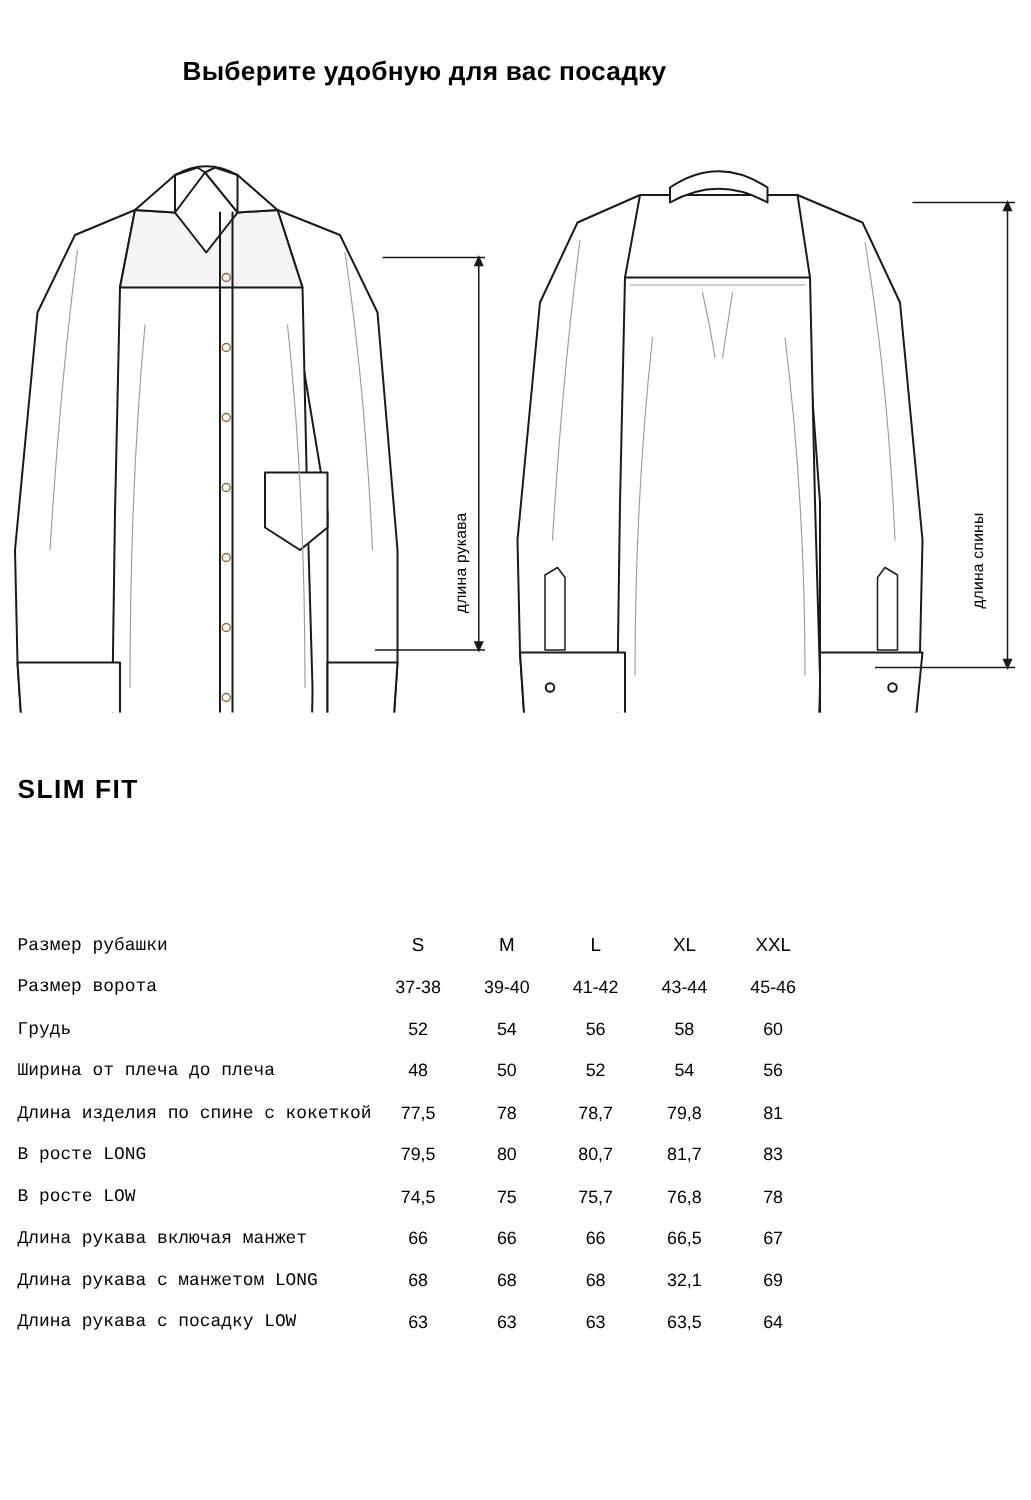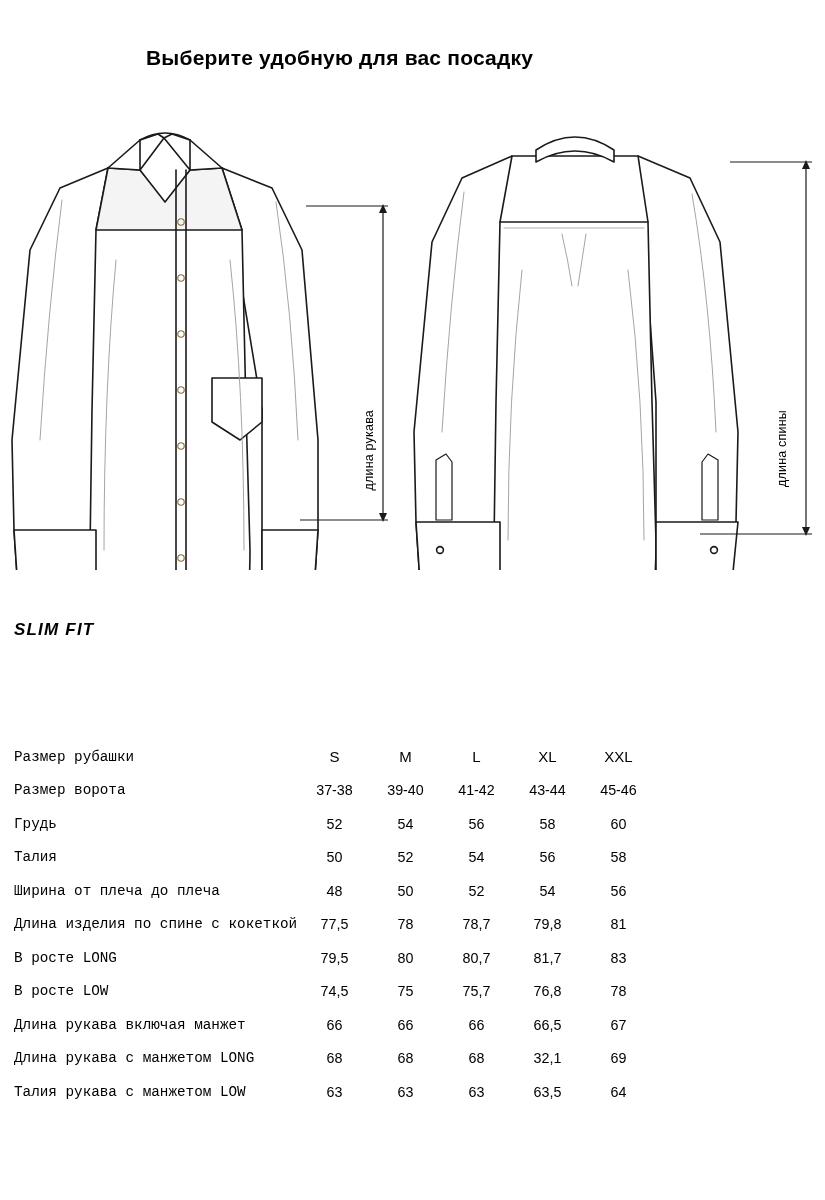--- a/index.html
+++ b/index.html
@@ -51,24 +51,23 @@
     top: 300px;
   }
   .vlabel.back {
     left: 775px;
     top: 300px;
   }
   .fit-name {
     position: absolute;
     top: 620px;
     left: 14px;
-    font-size: 17px;
+    font-size: 21px;
     font-weight: bold;
     letter-spacing: 1.2px;
-    font-style: italic;
   }
   .fit-sub {
     position: absolute;
     top: 662px;
     left: 14px;
     font-size: 15.5px;
   }
   table.sizes {
     position: absolute;
     top: 740px;
@@ -230,28 +229,20 @@
       </tr>
       <tr>
         <td class="rowhead">Грудь</td>
         <td class="col">52</td>
         <td class="col">54</td>
         <td class="col">56</td>
         <td class="col">58</td>
         <td class="col">60</td>
       </tr>
       <tr>
-        <td class="rowhead">Талия</td>
-        <td class="col">50</td>
-        <td class="col">52</td>
-        <td class="col">54</td>
-        <td class="col">56</td>
-        <td class="col">58</td>
-      </tr>
-      <tr>
         <td class="rowhead">Ширина от плеча до плеча</td>
         <td class="col">48</td>
         <td class="col">50</td>
         <td class="col">52</td>
         <td class="col">54</td>
         <td class="col">56</td>
       </tr>
       <tr>
         <td class="rowhead">Длина изделия по спине с кокеткой</td>
         <td class="col">77,5</td>
@@ -286,21 +277,21 @@
       </tr>
       <tr>
         <td class="rowhead">Длина рукава с манжетом LONG</td>
         <td class="col">68</td>
         <td class="col">68</td>
         <td class="col">68</td>
         <td class="col">32,1</td>
         <td class="col">69</td>
       </tr>
       <tr>
-        <td class="rowhead">Талия рукава с манжетом LOW</td>
+        <td class="rowhead">Длина рукава с посадку LOW</td>
         <td class="col">63</td>
         <td class="col">63</td>
         <td class="col">63</td>
         <td class="col">63,5</td>
         <td class="col">64</td>
       </tr>
     </tbody>
   </table>
 
 </div>

